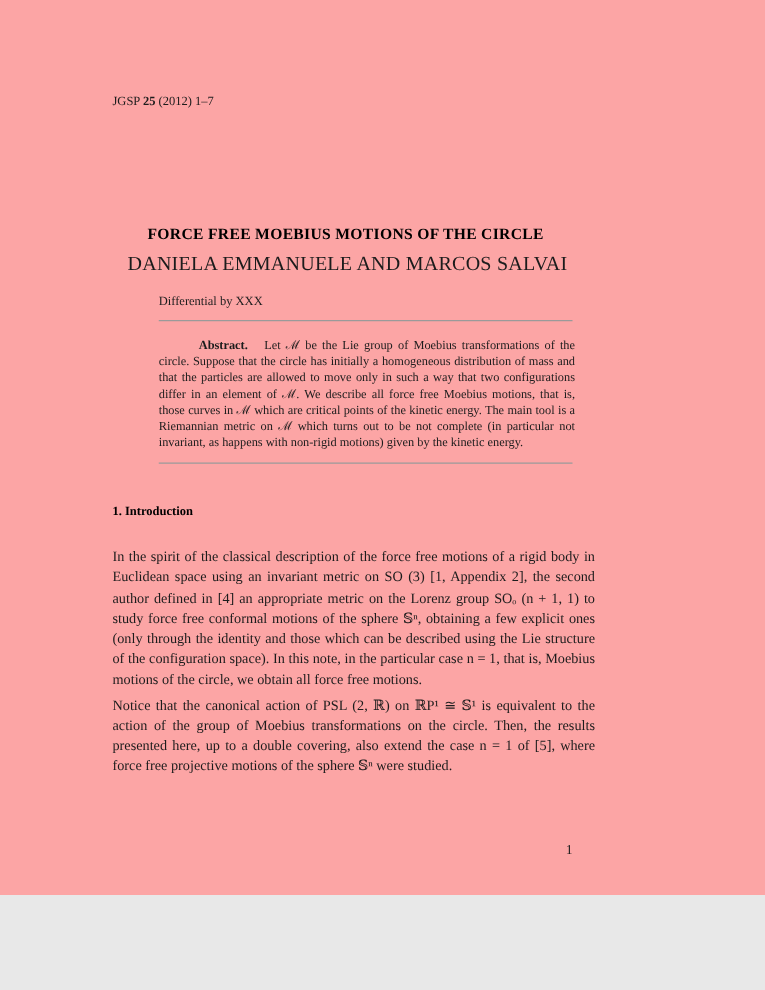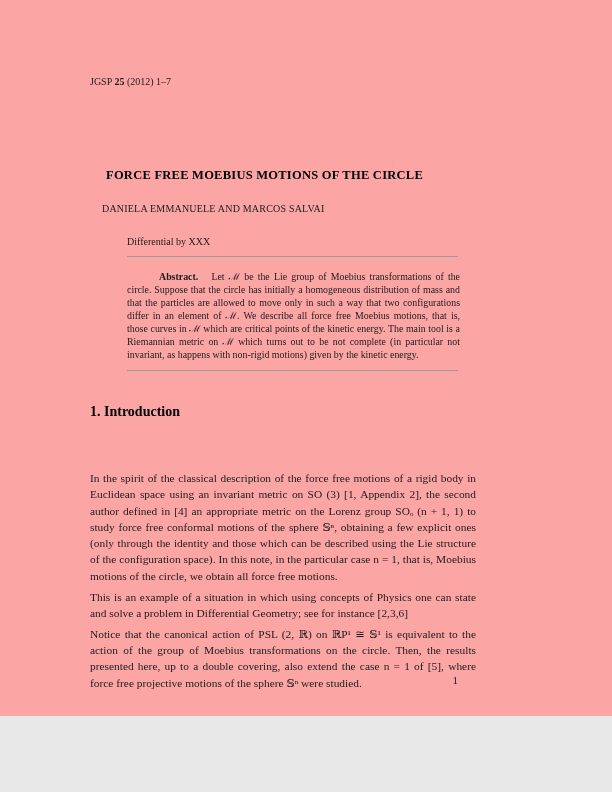--- a/index.html
+++ b/index.html
@@ -23,32 +23,32 @@
     top: 76px;
     font-size: 10px;
     color: #1c1c1c;
     white-space: nowrap;
   }
   .running-header .vol { font-weight: bold; }
   .paper-title {
     position: absolute;
     left: 102px;
     top: 164px;
-    margin: 4px;
+    margin: 16px;
     font-size: 12.5px;
     font-weight: bold;
     letter-spacing: 0.25px;
     color: #000000;
     white-space: nowrap;
   }
   .authors {
     position: absolute;
     left: 102px;
     top: 203px;
-    font-size: 10px;
+    font-size: 16px;
     letter-spacing: 0.2px;
     white-space: nowrap;
   }
   .communicated {
     position: absolute;
     left: 127px;
     top: 236px;
     font-size: 10px;
   }
   .rule {
@@ -73,33 +73,32 @@
   .abstract .abs-label {
     font-weight: bold;
     margin-right: 9px;
     margin-left: 32px;
   }
   .section-heading {
     position: absolute;
     left: 90px;
     top: 404px;
     margin: 0;
-    font-size: 14px;
+    font-size: 10px;
     font-weight: bold;
     color: #000000;
   }
   .body-text {
     position: absolute;
     left: 90px;
     top: 438px;
     width: 386px;
     font-size: 11.4px;
     line-height: 16.3px;
     text-align: justify;
-    margin-top: 32px;
   }
   .body-text p { margin: 0 0 4.5px 0; }
   .page-number {
     position: absolute;
     left: 390px;
     top: 674px;
     width: 68px;
     text-align: right;
     font-size: 11px;
   }
@@ -127,19 +126,18 @@
     <span class="abs-label">Abstract.</span>
     <span>Let ℳ be the Lie group of Moebius transformations of the circle. Suppose that the circle has initially a homogeneous distribution of mass and that the particles are allowed to move only in such a way that two configurations differ in an element of ℳ. We describe all force free Moebius motions, that is, those curves in ℳ which are critical points of the kinetic energy. The main tool is a Riemannian metric on ℳ which turns out to be not complete (in particular not invariant, as happens with non-rigid motions) given by the kinetic energy.</span>
   </p>
 
   <div class="rule rule-bottom"></div>
 
   <h2 class="section-heading">1. Introduction</h2>
 
   <div class="body-text">
     <p>In the spirit of the classical description of the force free motions of a rigid body in Euclidean space using an invariant metric on SO (3) [1, Appendix 2], the second author defined in [4] an appropriate metric on the Lorenz group SOₒ (n + 1, 1) to study force free conformal motions of the sphere 𝕊ⁿ, obtaining a few explicit ones (only through the identity and those which can be described using the Lie structure of the configuration space). In this note, in the particular case n = 1, that is, Moebius motions of the circle, we obtain all force free motions.</p>
-    <p>This is an example of a situation in which using concepts of Physics one can state and solve a problem in Differential Geometry; see for instance [2,3,6]</p>
     <p>Notice that the canonical action of PSL (2, ℝ) on ℝP¹ ≅ 𝕊¹ is equivalent to the action of the group of Moebius transformations on the circle. Then, the results presented here, up to a double covering, also extend the case n = 1 of [5], where force free projective motions of the sphere 𝕊ⁿ were studied.</p>
   </div>
 
   <div class="page-number">1</div>
 
 </div>
 
 </body></html>

